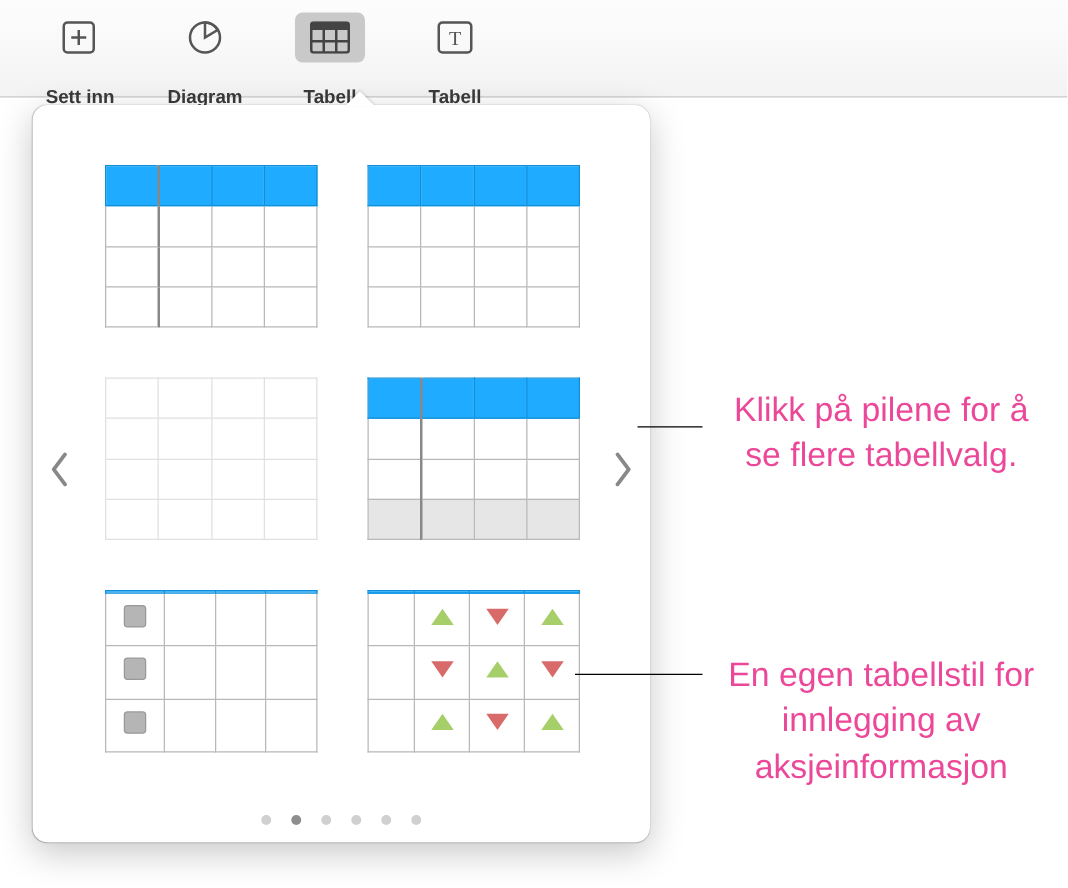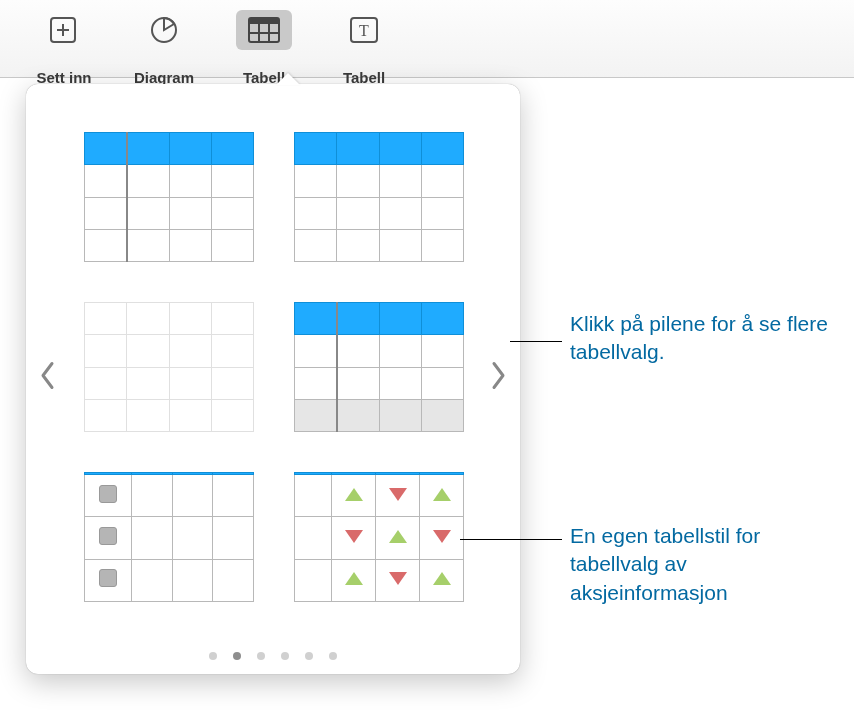--- a/index.html
+++ b/index.html
@@ -159,23 +159,24 @@
     .dot {
       width: 8px;
       height: 8px;
       border-radius: 50%;
       background: #d0d0d0;
       cursor: pointer;
     }
     .dot.active { background: #8e8e8e; }
     .callout {
       position: absolute;
-      font-size: 21px;
-      color: #0369a1;
+      font-size: 27px;
+      color: #ec4899;
       line-height: 1.35;
+      text-align: center;
     }
     .callout-line {
       position: absolute;
       height: 1px;
       background: #000;
     }
     .svg-icon { display:block; }
   </style>
 </head>
 <body>
@@ -442,13 +443,13 @@
     <span class="dot"></span>
     <span class="dot"></span>
     <span class="dot"></span>
   </div>
 </div>
 
 <div class="callout-line" style="left:510px; top:341px; width:52px;"></div>
 <div class="callout" style="left:570px; top:310px; width:270px;">Klikk på pilene for å se flere tabellvalg.</div>
 
 <div class="callout-line" style="left:460px; top:539px; width:102px;"></div>
-<div class="callout" style="left:570px; top:522px; width:270px;">En egen tabellstil for tabellvalg av aksjeinformasjon</div>
+<div class="callout" style="left:570px; top:522px; width:270px;">En egen tabellstil for innlegging av aksjeinformasjon</div>
 
 </body></html>

